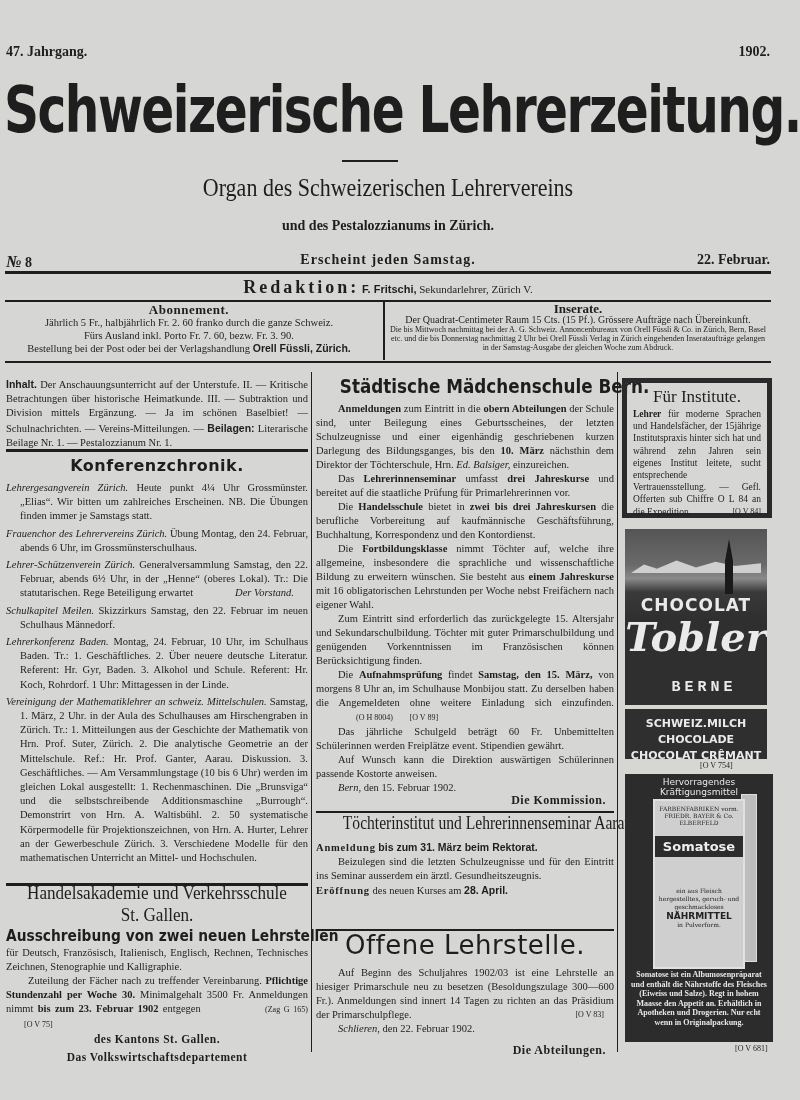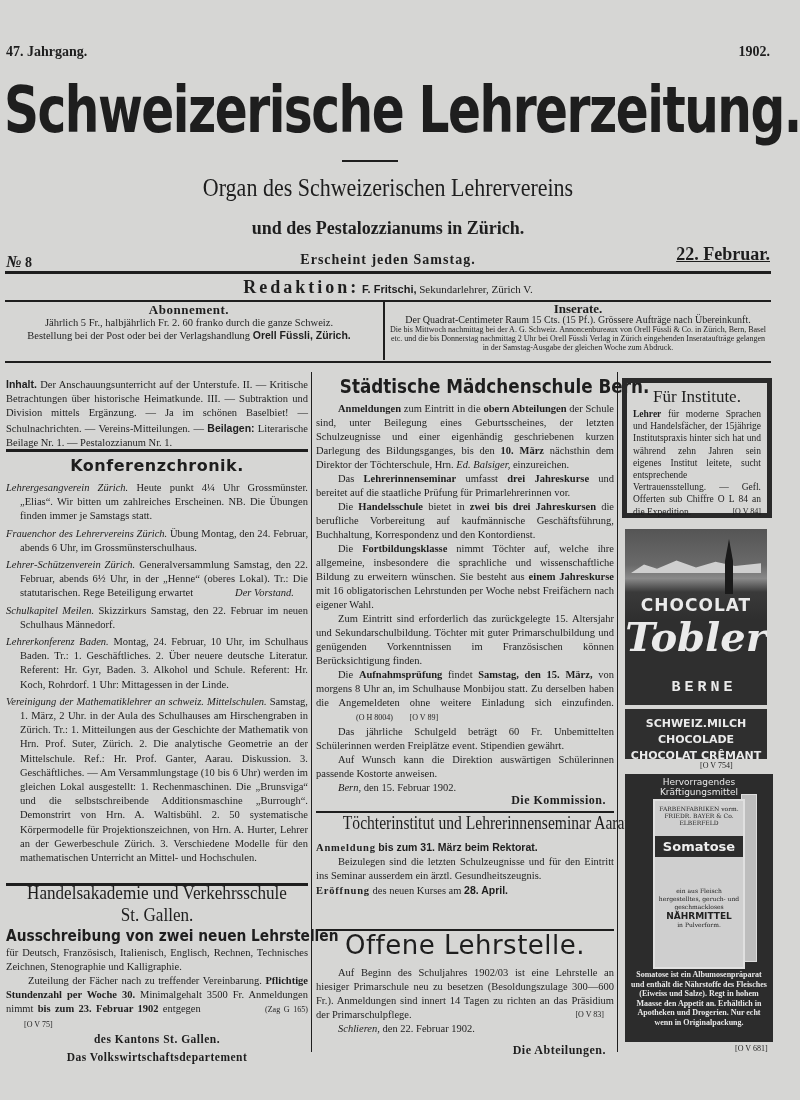--- a/index.html
+++ b/index.html
@@ -10,25 +10,25 @@
   .b{font-weight:bold;}
   .i{font-style:italic;}
   .rule{position:absolute;background:#1e1e1e;}
 
   
   #jahrgang{left:6px;top:44px;font-size:14px;font-weight:bold;}
   #year{right:30px;top:44px;font-size:14px;font-weight:bold;}
   #title{left:4px;top:68px;width:772px;font-family:"DejaVu Sans",sans-serif;font-weight:bold;font-size:64px;line-height:84px;letter-spacing:-2px;transform:scaleX(0.76);transform-origin:left top;white-space:nowrap;width:1020px;}
   #title-rule{left:342px;top:160px;width:56px;height:2px;}
   #subtitle{left:0;width:776px;top:174px;text-align:center;font-size:25px;transform:scaleX(0.88);transform-origin:center;}
-  #subsubtitle{left:0;width:776px;top:218px;text-align:center;font-size:18px;font-weight:bold;}
+  #subsubtitle{left:0;width:776px;top:218px;text-align:center;font-size:14px;font-weight:bold;}
   #issue-no{left:6px;top:252px;font-size:14px;font-weight:bold;}
   #issue-no .n{font-style:italic;font-size:17px;}
   #frequency{left:0;width:776px;top:252px;text-align:center;font-size:14px;font-weight:bold;letter-spacing:1px;}
-  #issue-date{right:30px;top:244px;font-size:18px;font-weight:bold;text-decoration:underline;}
+  #issue-date{right:30px;top:252px;font-size:14px;font-weight:bold;}
   #redaktion{left:0;width:776px;top:277px;text-align:center;font-size:11px;}
   #redaktion .lbl{font-weight:bold;letter-spacing:3px;font-size:18px;}
 
   
   .hbox{position:absolute;text-align:center;line-height:13px;}
   #abo{left:4px;top:303px;width:370px;font-size:10.5px;}
   #abo .h{font-size:13px;font-weight:bold;letter-spacing:.5px;}
   #ins{left:388px;top:303px;width:380px;font-size:10px;line-height:11px;}
   #ins .h{font-size:13px;font-weight:bold;}
   #ins .small{font-size:8px;line-height:9px;}
@@ -101,20 +101,21 @@
 <div class="abs serif" id="redaktion">
   <span class="lbl">Redaktion:</span>
   <span class="sans b">F. Fritschi,</span>
   <span>Sekundarlehrer, Zürich V.</span>
 </div>
 <div class="rule" style="left:5px;top:300px;width:766px;height:2px;"></div>
 
 <div class="hbox serif" id="abo">
   <div class="h">Abonnement.</div>
   <div>Jährlich 5 Fr., halbjährlich Fr. 2. 60 franko durch die ganze Schweiz.</div>
+  <div>Fürs Ausland inkl. Porto Fr. 7. 60, bezw. Fr. 3. 90.</div>
   <div><span>Bestellung bei der Post oder bei der Verlagshandlung</span> <span class="sans b">Orell Füssli, Zürich.</span></div>
 </div>
 <div class="rule" style="left:383px;top:302px;width:2px;height:58px;"></div>
 <div class="hbox serif" id="ins">
   <div class="h">Inserate.</div>
   <div>Der Quadrat-Centimeter Raum 15 Cts. (15 Pf.). Grössere Aufträge nach Übereinkunft.</div>
   <div class="small">Die bis Mittwoch nachmittag bei der A. G. Schweiz. Annoncenbureaux von Orell Füssli &amp; Co. in Zürich, Bern, Basel etc. und die bis Donnerstag nachmittag 2 Uhr bei Orell Füssli Verlag in Zürich eingehenden Inserataufträge gelangen in der Samstag-Ausgabe der gleichen Woche zum Abdruck.</div>
 </div>
 <div class="rule" style="left:5px;top:361px;width:766px;height:2px;"></div>
 

